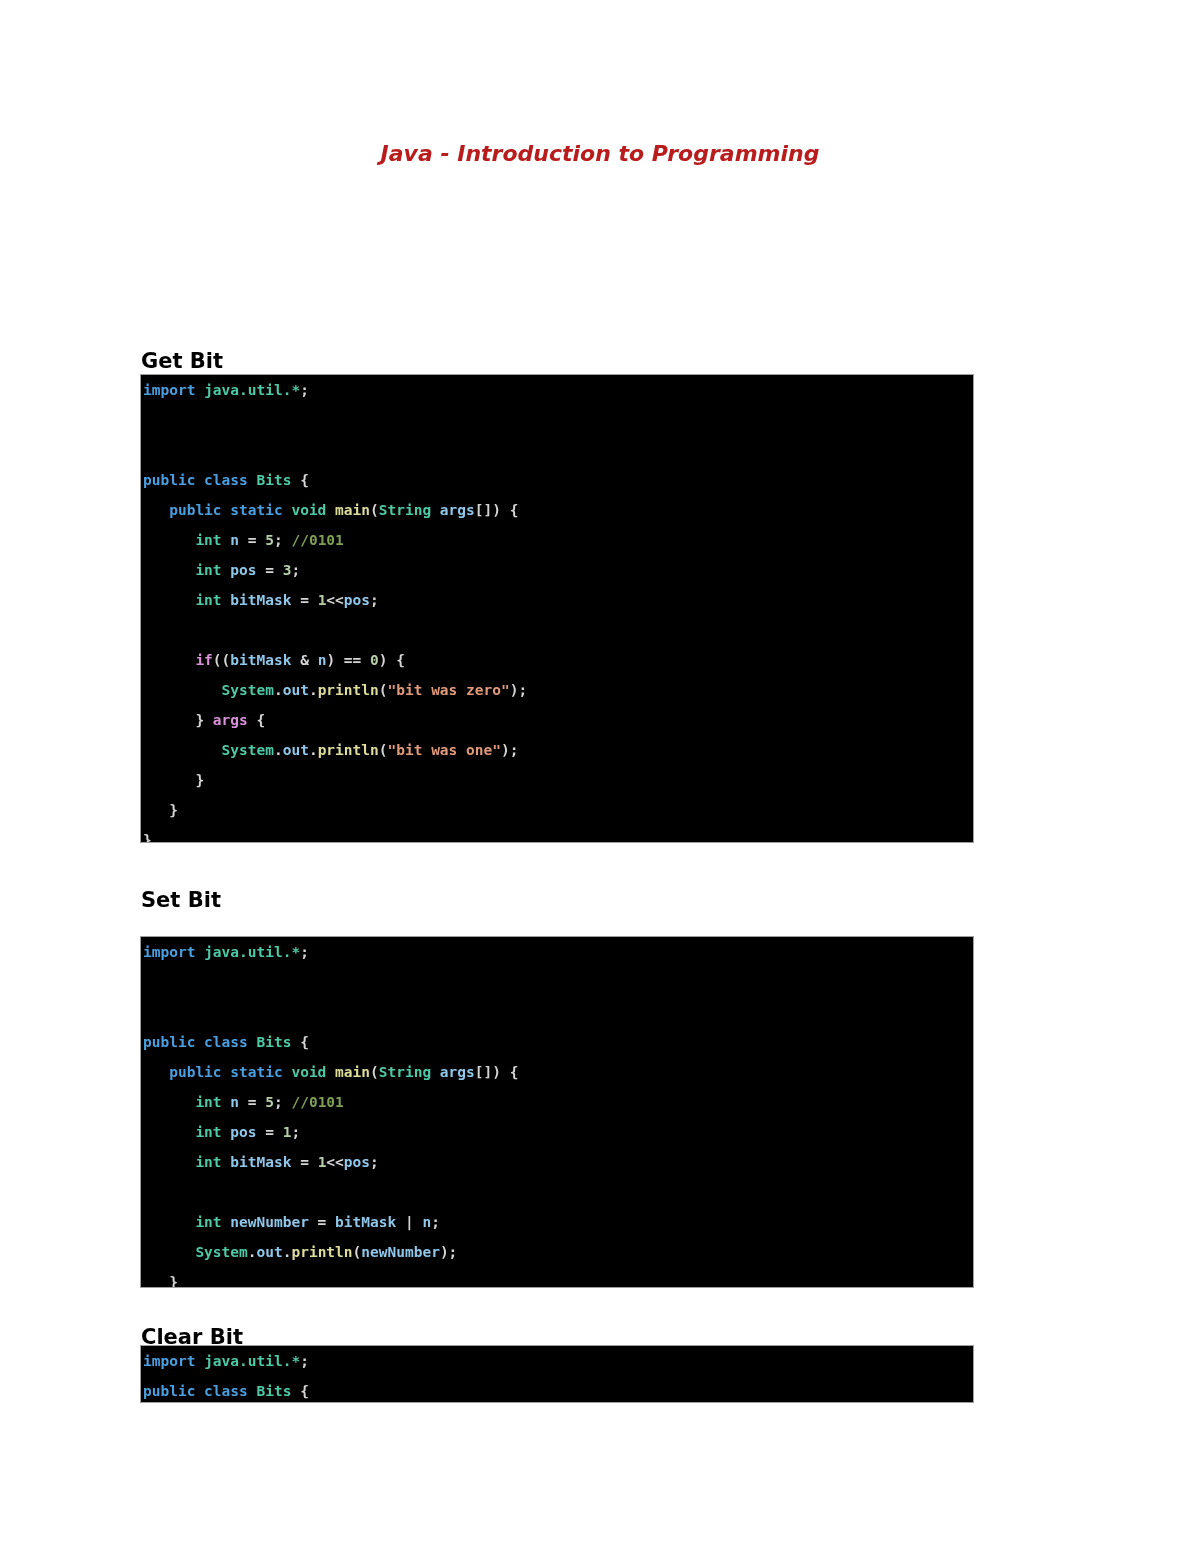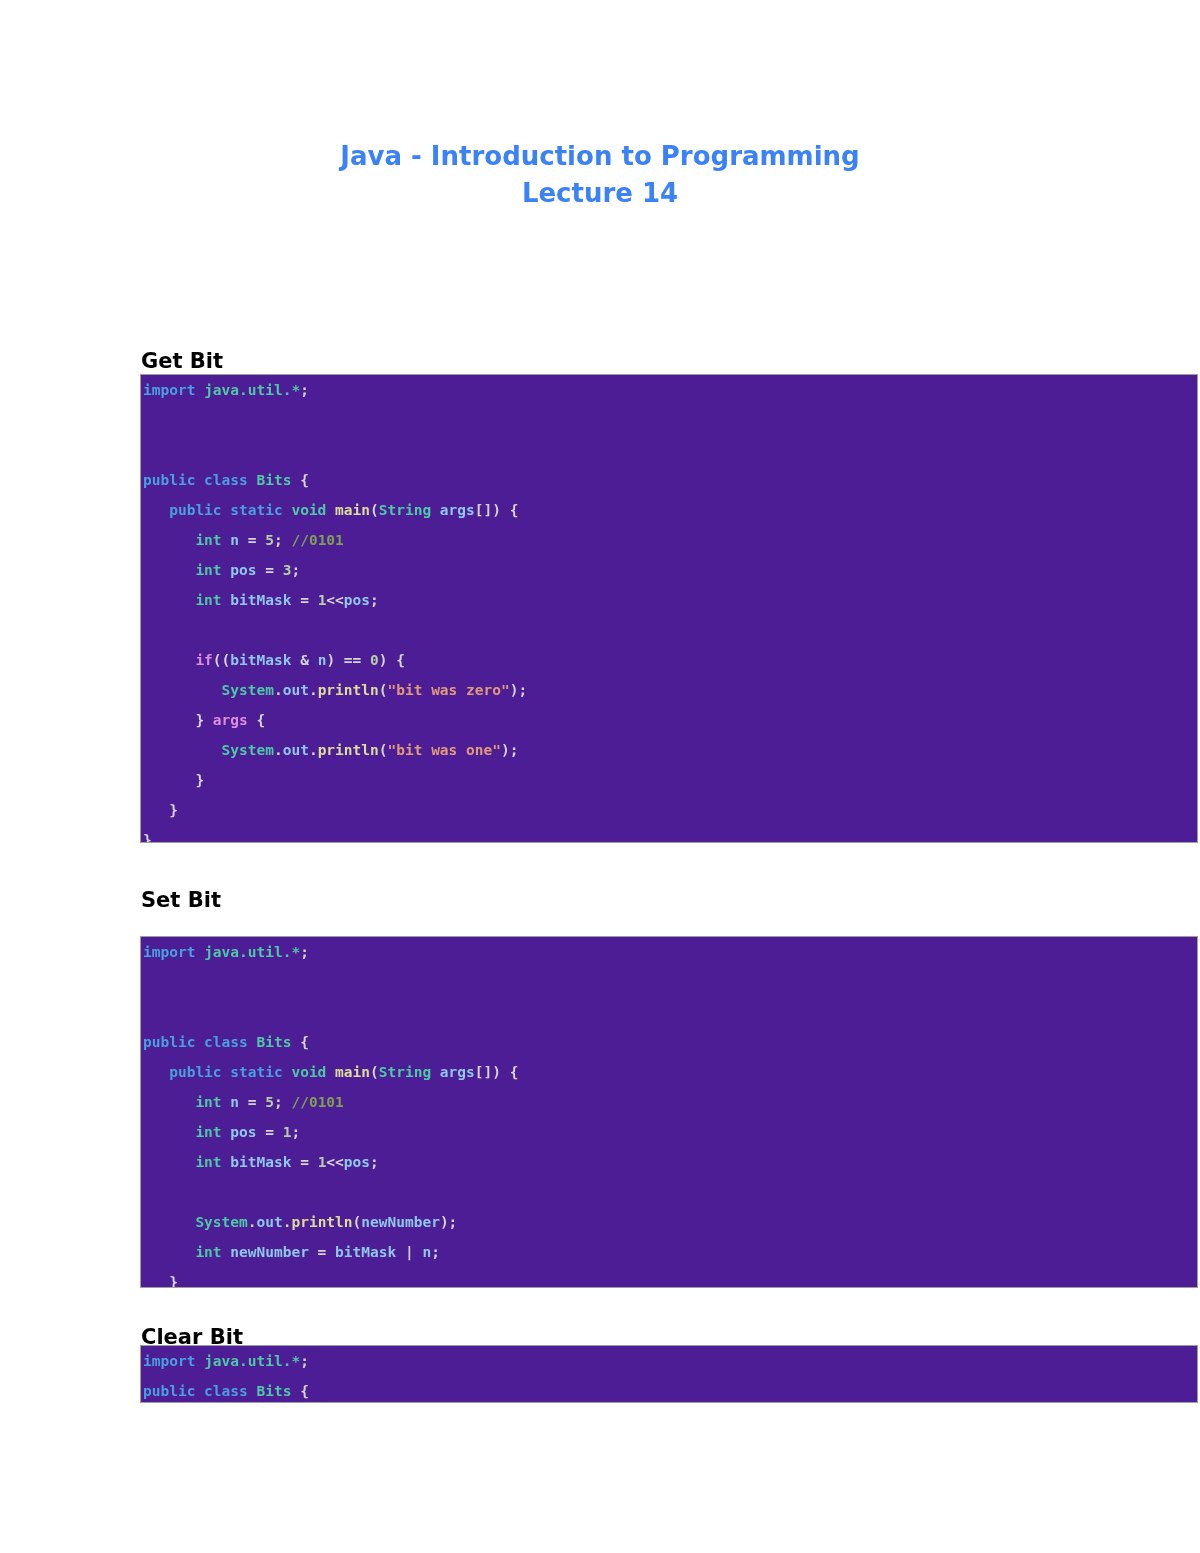--- a/index.html
+++ b/index.html
@@ -22,25 +22,26 @@
     background: #ffffff;
   }
 
   
   .doc-title {
     position: absolute;
     left: 140px;
     top: 138px;
     width: 920px;
     text-align: center;
-    font-size: 26px;
+    font-size: 22px;
     font-weight: bold;
     line-height: 1.42;
     letter-spacing: 0px;
-    color: #3b82f6;
+    color: #b91c1c;
+    font-style: italic;
   }
   .doc-title .line { display: block; white-space: pre; }
 
   
   .h-section {
     position: absolute;
     left: 141px;
     font-size: 26px;
     font-weight: bold;
     line-height: 1.2;
@@ -59,22 +60,22 @@
 
   #heading-bit-manipulation { top: 289px; }
   #heading-get-bit  { top: 349px; }
   #heading-set-bit  { top: 888px; }
   #heading-clear-bit{ top: 1325px; }
 
   
   .code-block {
     position: absolute;
     left: 140px;
-    width: 1058px;
-    background: #4c1d95;
+    width: 834px;
+    background: #000000;
     border: 1px solid #9e9e9e;
     box-sizing: border-box;
     overflow: hidden;
     font-family: "DejaVu Sans Mono", monospace;
     font-size: 14.5px;
     font-weight: bold;
     line-height: 30px;
     color: #d4d4d4;
   }
   .code-block .pad {
@@ -101,21 +102,20 @@
   .t-punct    { color: #d4d4d4; }   
   .t-member   { color: #8fc7ea; }   
 </style>
 </head>
 <body>
 
 <div class="page">
 
   <div class="doc-title">
     <span class="line">Java - Introduction to Programming</span>
-    <span class="line">Lecture 14</span>
   </div>
 
 
   <div class="h-sub" id="heading-get-bit">Get Bit</div>
 
   <div class="code-block" id="code-get-bit">
     <div class="pad">
       <div class="code-line"><span class="t-keyword">import</span><span class="t-punct"> </span><span class="t-type">java.util.*</span><span class="t-punct">;</span></div>
       <div class="code-line"> </div>
       <div class="code-line"> </div>
@@ -141,22 +141,22 @@
     <div class="pad">
       <div class="code-line"><span class="t-keyword">import</span><span class="t-punct"> </span><span class="t-type">java.util.*</span><span class="t-punct">;</span></div>
       <div class="code-line"> </div>
       <div class="code-line"> </div>
       <div class="code-line"><span class="t-keyword">public class </span><span class="t-type">Bits</span><span class="t-punct"> {</span></div>
       <div class="code-line"><span class="t-punct">   </span><span class="t-keyword">public static </span><span class="t-type">void </span><span class="t-func">main</span><span class="t-punct">(</span><span class="t-type">String </span><span class="t-ident">args</span><span class="t-punct">[]) {</span></div>
       <div class="code-line"><span class="t-punct">      </span><span class="t-type">int </span><span class="t-ident">n</span><span class="t-punct"> = </span><span class="t-num">5</span><span class="t-punct">; </span><span class="t-comment">//0101</span></div>
       <div class="code-line"><span class="t-punct">      </span><span class="t-type">int </span><span class="t-ident">pos</span><span class="t-punct"> = </span><span class="t-num">1</span><span class="t-punct">;</span></div>
       <div class="code-line"><span class="t-punct">      </span><span class="t-type">int </span><span class="t-ident">bitMask</span><span class="t-punct"> = </span><span class="t-num">1</span><span class="t-punct">&lt;&lt;</span><span class="t-ident">pos</span><span class="t-punct">;</span></div>
       <div class="code-line"> </div>
+      <div class="code-line"><span class="t-punct">      </span><span class="t-type">int </span><span class="t-ident">newNumber</span><span class="t-punct"> = </span><span class="t-ident">bitMask</span><span class="t-punct"> | </span><span class="t-ident">n</span><span class="t-punct">;</span></div>
       <div class="code-line"><span class="t-punct">      </span><span class="t-type">System</span><span class="t-punct">.</span><span class="t-member">out</span><span class="t-punct">.</span><span class="t-func">println</span><span class="t-punct">(</span><span class="t-ident">newNumber</span><span class="t-punct">);</span></div>
-      <div class="code-line"><span class="t-punct">      </span><span class="t-type">int </span><span class="t-ident">newNumber</span><span class="t-punct"> = </span><span class="t-ident">bitMask</span><span class="t-punct"> | </span><span class="t-ident">n</span><span class="t-punct">;</span></div>
       <div class="code-line"><span class="t-punct">   }</span></div>
 
     </div>
   </div>
 
   <div class="h-sub" id="heading-clear-bit">Clear Bit</div>
 
   <div class="code-block" id="code-clear-bit">
     <div class="pad">
       <div class="code-line"><span class="t-keyword">import</span><span class="t-punct"> </span><span class="t-type">java.util.*</span><span class="t-punct">;</span></div>

